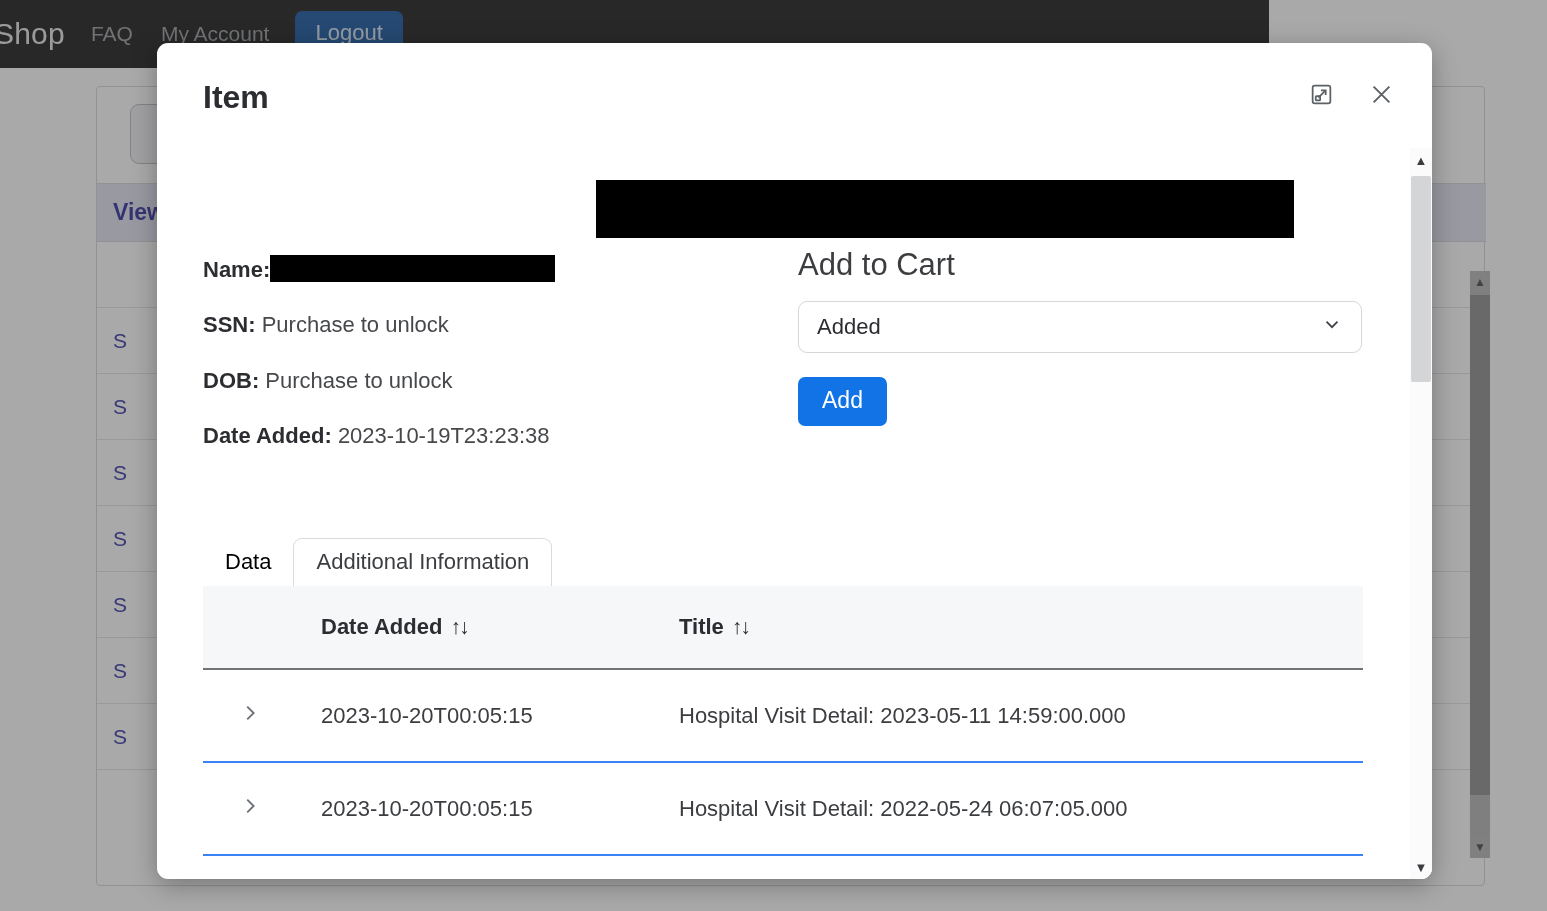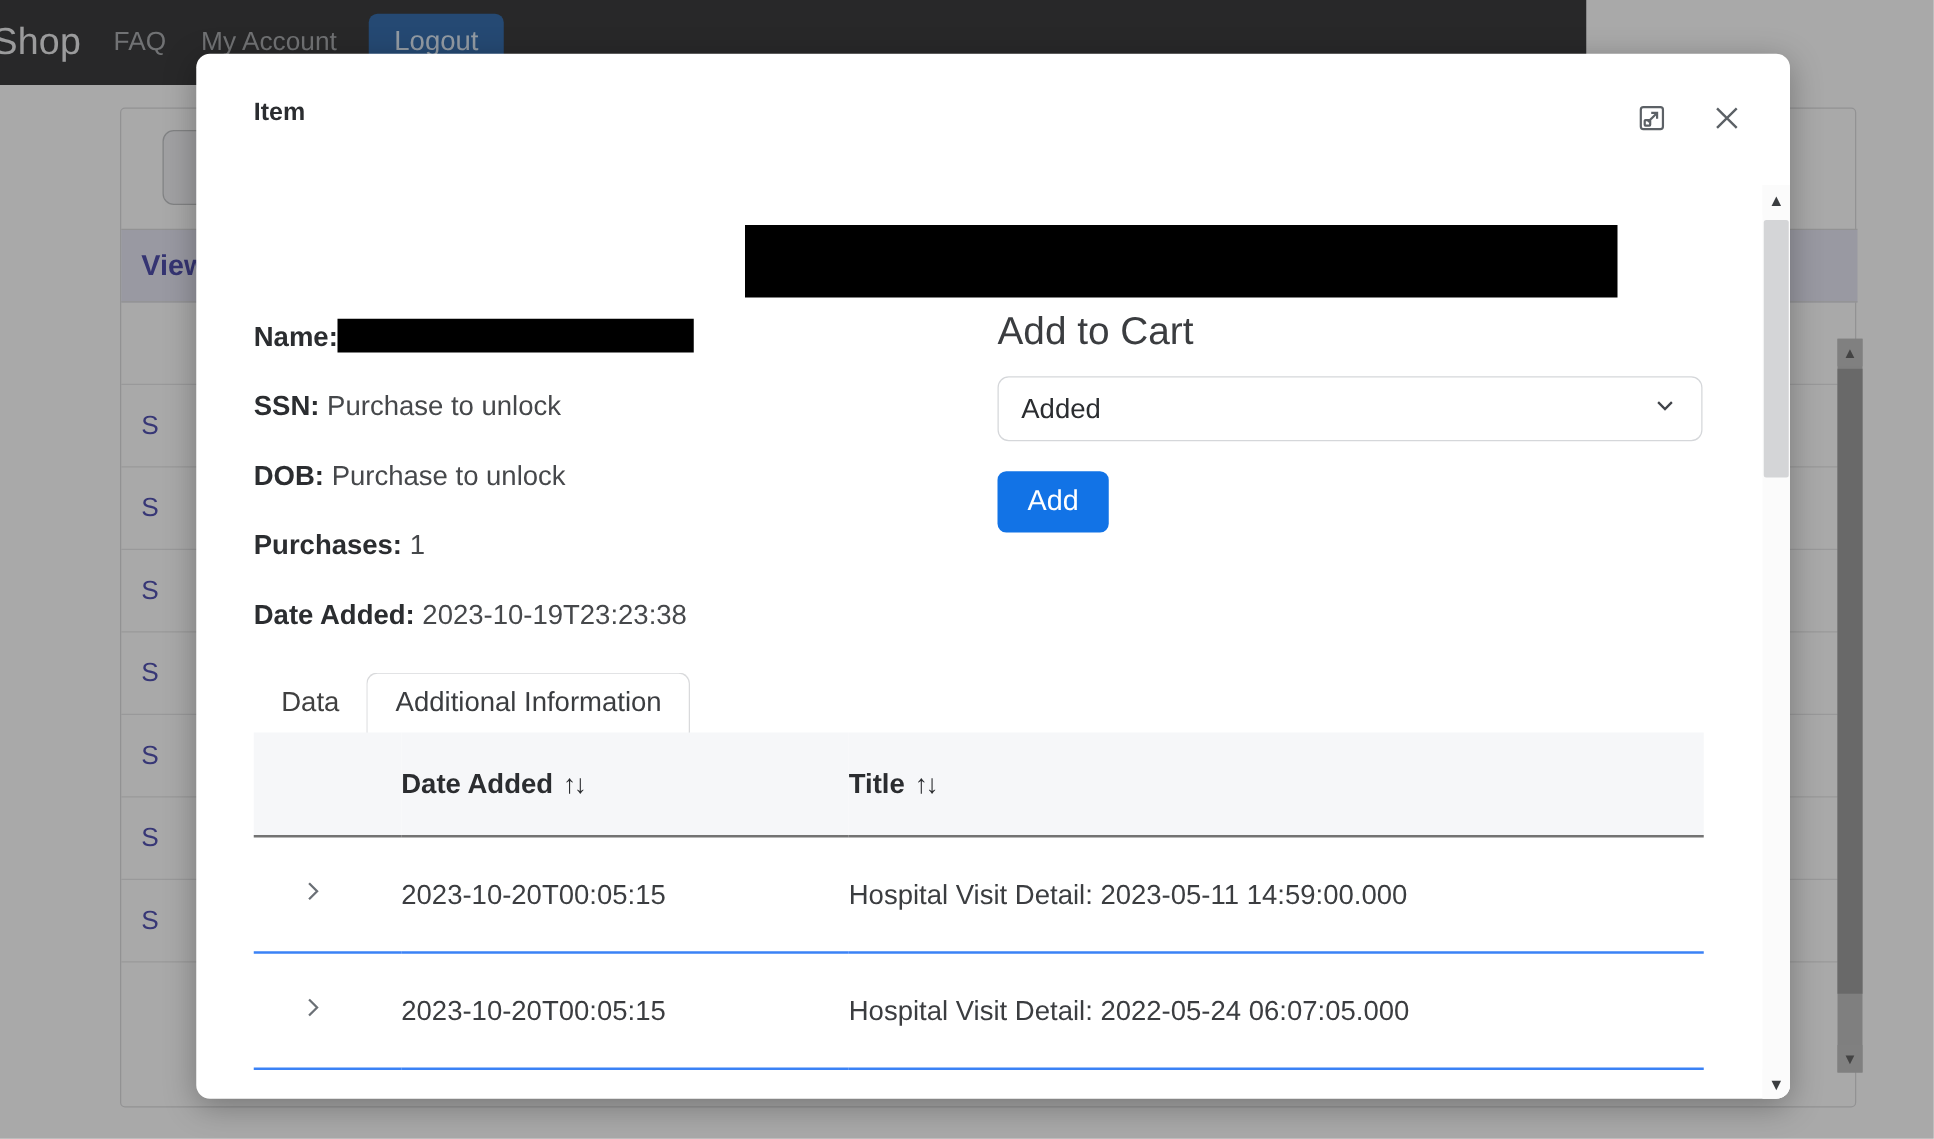--- a/index.html
+++ b/index.html
@@ -149,21 +149,21 @@
     z-index: 20;
     overflow: hidden;
   }
   #modal-header {
     position: absolute;
     left: 0; top: 0; width: 1275px; height: 92px;
   }
   #modal-title {
     position: absolute;
     left: 46px; top: 36px;
-    font-size: 20px; font-weight: bold; color: #2b2d30;
+    font-size: 32px; font-weight: bold; color: #2b2d30;
   }
   #modal-actions {
     position: absolute;
     right: 34px; top: 34px;
     display: flex; align-items: center; gap: 26px;
   }
   .icon-btn {
     width: 34px; height: 34px;
     display: flex; align-items: center; justify-content: center;
     background: none; border: none; cursor: pointer;
@@ -253,21 +253,21 @@
     width: 1180px; height: 53px;
     display: flex; align-items: flex-end;
   }
   .tab {
     font-size: 22px;
     padding: 12px 22px 13px 22px;
     cursor: pointer;
     line-height: 1;
     white-space: nowrap;
   }
-  .tab.inactive { color: #404040; }
+  .tab.inactive { color: #000000; }
   .tab.active {
     color: #3b3d40;
     border: 1px solid #d9dadc;
     border-bottom: 1px solid #ffffff;
     border-radius: 9px 9px 0 0;
     background: #ffffff;
     position: relative;
     top: 1px;
   }
 
@@ -448,24 +448,20 @@
       <div class="detail-row">
         <span class="k">Name:</span><span class="name-redaction"></span>
       </div>
       <div class="detail-row">
         <span class="k">SSN:</span>
         <span class="v">Purchase to unlock</span>
       </div>
       <div class="detail-row">
         <span class="k">DOB:</span>
         <span class="v">Purchase to unlock</span>
-      </div>
-      <div class="detail-row">
-        <span class="k">Purchases:</span>
-        <span class="v">1</span>
       </div>
       <div class="detail-row">
         <span class="k">Date Added:</span>
         <span class="v">2023-10-19T23:23:38</span>
       </div>
     </div>
 
     <div id="cart-panel">
       <div id="cart-heading">Add to Cart</div>
       <div id="cart-select">

